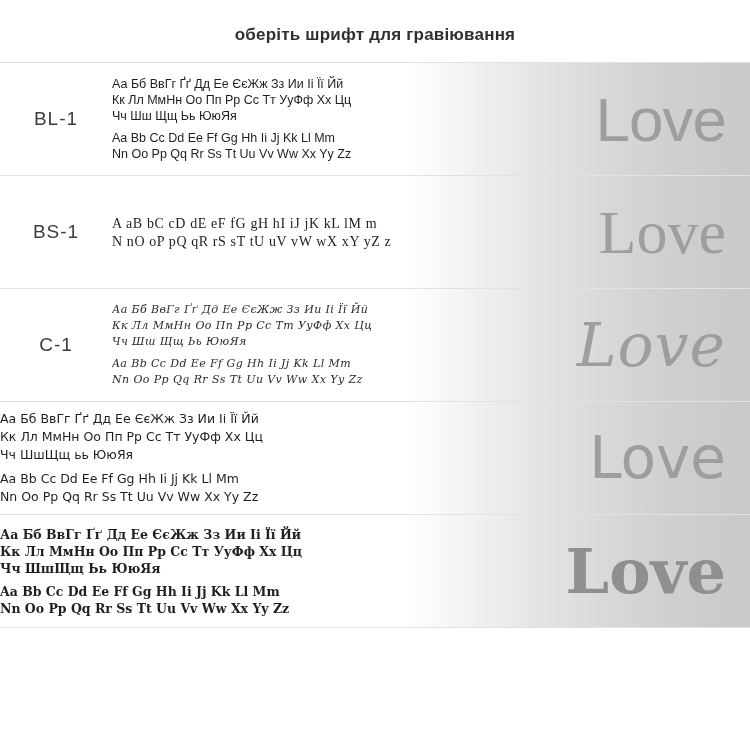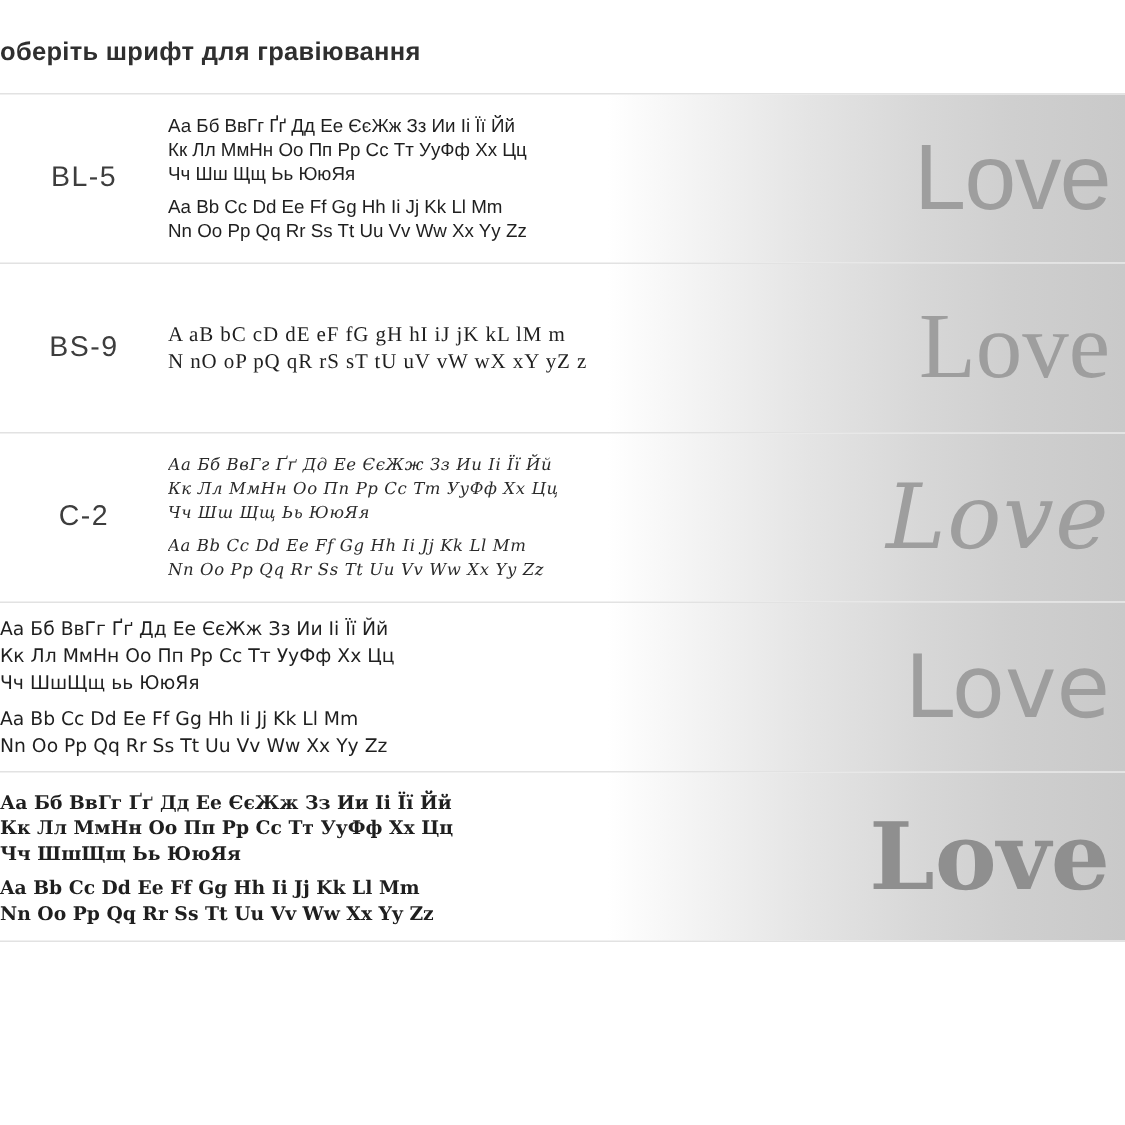--- a/index.html
+++ b/index.html
@@ -14,21 +14,21 @@
     color: #3a3a3a;
     overflow: hidden;
   }
   .sheet {
     width: 750px;
     height: 750px;
     position: relative;
     background: #ffffff;
   }
   .title-block {
-    text-align: left;
+    text-align: center;
     padding-top: 24px;
     padding-bottom: 10px;
   }
   .title-line {
     font-weight: bold;
     font-size: 17px;
     letter-spacing: 0.2px;
     color: #2f2f2f;
     line-height: 22px;
   }
@@ -76,21 +76,21 @@
 
   
   .s-bl1 .alpha-line { font-family: "Liberation Sans", sans-serif; font-size: 12.5px; line-height: 16px; }
   .s-bs2 .alpha-line { font-family: "Liberation Serif", serif; font-size: 14px; line-height: 18px; letter-spacing: 0.6px; }
   .s-c3  .alpha-line { font-family: "DejaVu Serif", serif; font-style: italic; font-size: 11px; line-height: 16px; letter-spacing: 0.4px; color: #2a2a2a; }
   .s-s4  .alpha-line { font-family: "DejaVu Sans", sans-serif; font-size: 12.5px; line-height: 18px; }
   .s-a5  .alpha-line { font-family: "DejaVu Serif", serif; font-weight: bold; font-size: 12.5px; line-height: 17px; }
 
   .sample {
     position: absolute;
-    right: 10px;
+    right: 24px;
     top: 50%;
     transform: translateY(-50%);
     color: #9e9e9e;
     pointer-events: none;
     user-select: none;
   }
   .sample-bl1 { font-family: "Liberation Sans", sans-serif; font-size: 62px; letter-spacing: -1px; }
   .sample-bs2 { font-family: "Liberation Serif", serif; font-size: 62px; }
   .sample-c3  { font-family: "DejaVu Serif", serif; font-style: italic; font-size: 60px; letter-spacing: 1px; }
   .sample-s4  { font-family: "DejaVu Sans", sans-serif; font-size: 58px; }
@@ -101,48 +101,48 @@
 
 <div class="sheet">
 
   <div class="title-block">
     <div class="title-line">оберіть шрифт для гравіювання</div>
   </div>
 
   <div class="rows">
 
     <div class="font-row s-bl1">
-      <div class="row-code">BL-5</div>
+      <div class="row-code">BL-1</div>
       <div class="alphabet">
         <div class="cyr-group">
           <div class="alpha-line">Аа  Бб  ВвГг  Ґґ  Дд  Ее  ЄєЖж  Зз  Ии  Іі  Її  Йй</div>
           <div class="alpha-line">Кк  Лл  МмНн  Оо  Пп  Рр  Сс  Тт  УуФф  Хх  Цц</div>
           <div class="alpha-line">Чч  Шш Щщ  Ьь  ЮюЯя</div>
         </div>
         <div class="lat-group">
           <div class="alpha-line">Aa  Bb  Cc  Dd  Ee  Ff  Gg  Hh  Ii  Jj  Kk  Ll  Mm</div>
           <div class="alpha-line">Nn  Oo  Pp  Qq  Rr  Ss  Tt  Uu  Vv  Ww  Xx  Yy  Zz</div>
         </div>
       </div>
       <div class="sample sample-bl1">Love</div>
     </div>
 
     <div class="font-row s-bs2">
-      <div class="row-code">BS-9</div>
+      <div class="row-code">BS-1</div>
       <div class="alphabet">
         <div class="lat-group">
           <div class="alpha-line">A aB bC cD dE eF fG gH hI iJ jK kL lM m</div>
           <div class="alpha-line">N nO oP pQ qR rS sT tU uV vW wX xY yZ z</div>
         </div>
       </div>
       <div class="sample sample-bs2">Love</div>
     </div>
 
     <div class="font-row s-c3">
-      <div class="row-code">C-2</div>
+      <div class="row-code">C-1</div>
       <div class="alphabet">
         <div class="cyr-group">
           <div class="alpha-line">Аа  Бб  ВвГг  Ґґ  Дд  Ее  ЄєЖж  Зз   Ии  Іі  Її  Йй</div>
           <div class="alpha-line">Кк  Лл  МмНн  Оо  Пп  Рр  Сс  Тт  УуФф  Хх   Цц</div>
           <div class="alpha-line">Чч  Шш Щщ  Ьь  ЮюЯя</div>
         </div>
         <div class="lat-group">
           <div class="alpha-line">Aa  Bb  Cc  Dd  Ee  Ff  Gg  Hh  Ii  Jj  Kk  Ll  Mm</div>
           <div class="alpha-line">Nn  Oo  Pp  Qq  Rr  Ss  Tt  Uu  Vv  Ww  Xx  Yy  Zz</div>
         </div>

